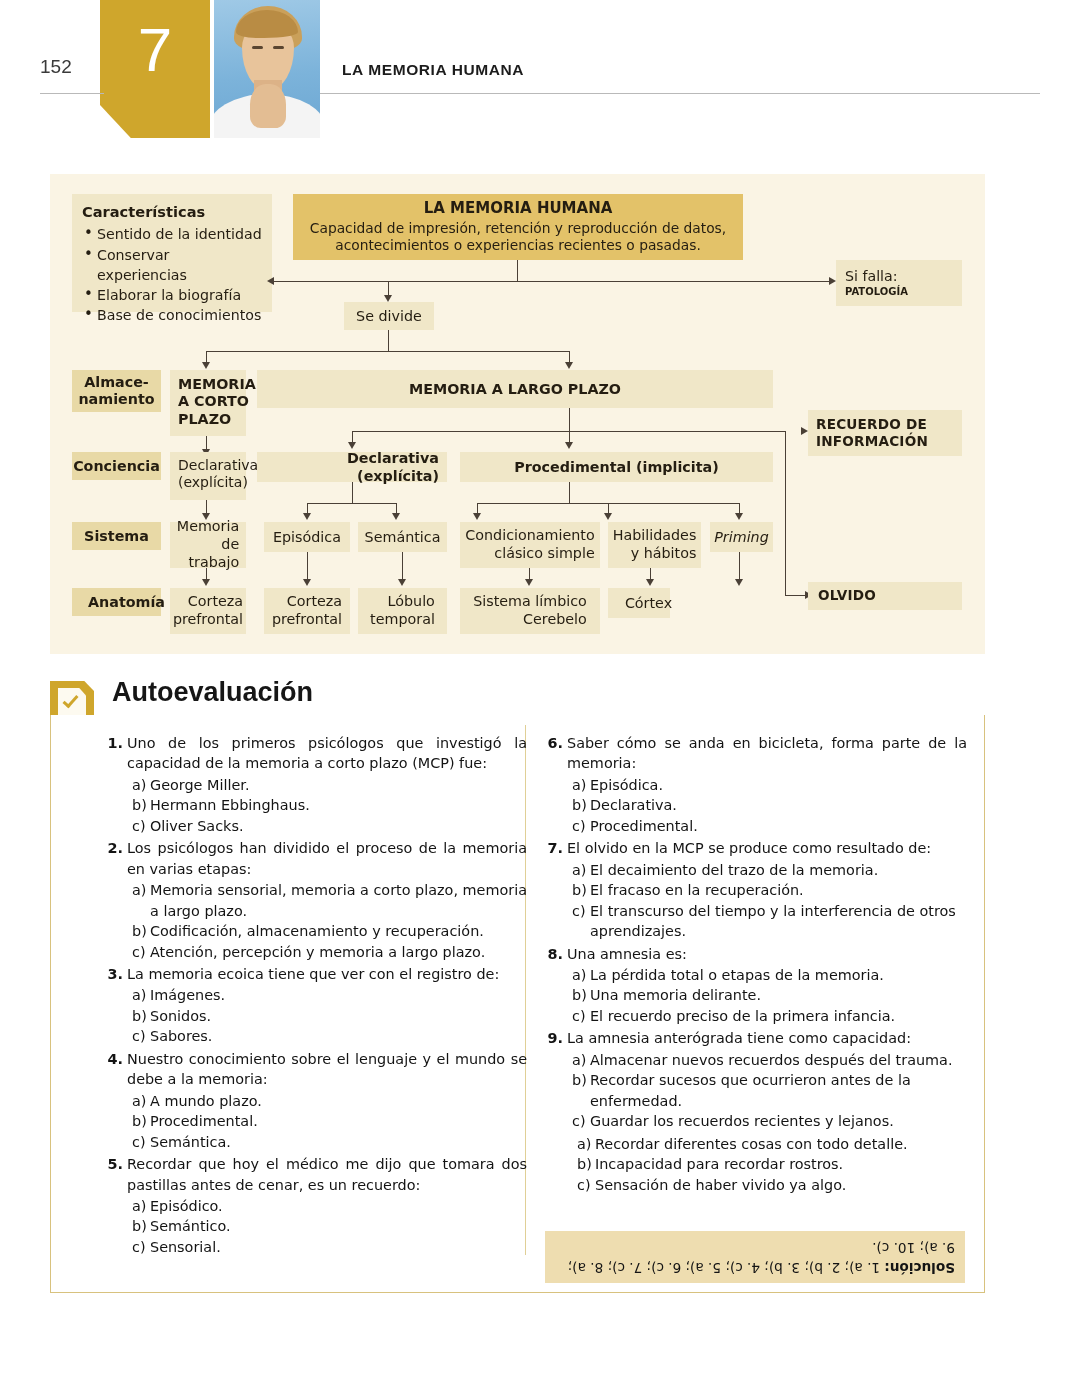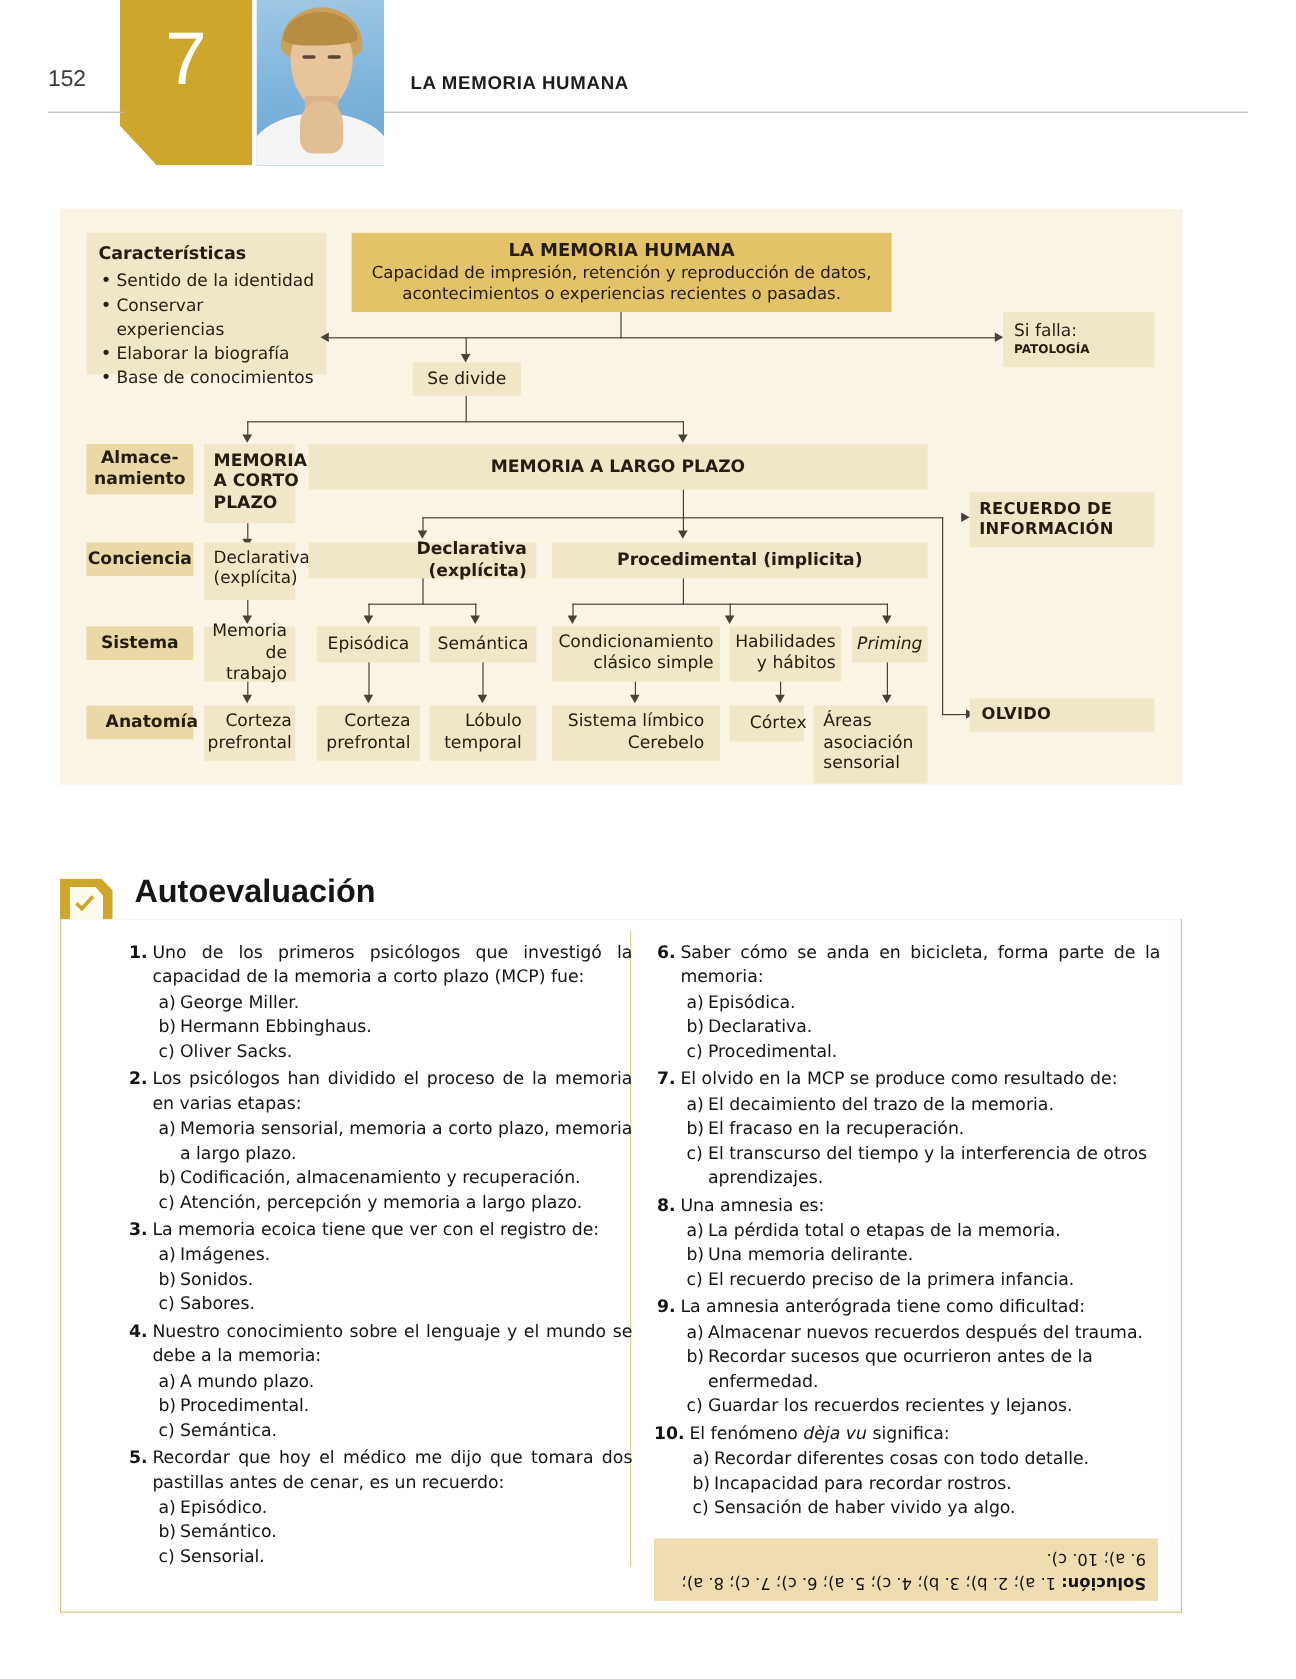--- a/index.html
+++ b/index.html
@@ -86,21 +86,21 @@
   
   .ln { position: absolute; background: #4a4036; }
   .lnh { height: 1.4px; }
   .lnv { width: 1.4px; }
   .arr { position: absolute; width: 0; height: 0; }
   .arr-d { border-left: 4.5px solid transparent; border-right: 4.5px solid transparent; border-top: 7px solid #4a4036; }
   .arr-r { border-top: 4.5px solid transparent; border-bottom: 4.5px solid transparent; border-left: 7px solid #4a4036; }
   .arr-l { border-top: 4.5px solid transparent; border-bottom: 4.5px solid transparent; border-right: 7px solid #4a4036; }
 
   
-  .auto-wrap { position: absolute; left: 50px; top: 724px; width: 805px; height: 620px; }
+  .auto-wrap { position: absolute; left: 50px; top: 673px; width: 805px; height: 620px; }
   .auto-icon {
     position: absolute; left: 0; top: 8px; width: 44px; height: 46px;
     background: #cfa62c; clip-path: polygon(0 0,78% 0,100% 22%,100% 100%,0 100%);
   }
   .auto-icon .paper {
     position: absolute; left: 8px; top: 7px; width: 28px; height: 31px;
     background: #fdfaf0; clip-path: polygon(0 0,76% 0,100% 24%,100% 100%,0 100%);
   }
   .auto-icon .tick {
     position: absolute; left: 13px; top: 15px; width: 15px; height: 8px;
@@ -333,25 +333,20 @@
       <span>Lóbulo
 temporal</span>
     </div>
     <div class="dbox center" style="left:410px; top:414px; width:140px; height:46px; white-space:pre-line; line-height:1.24;">
       <span>Sistema límbico
 Cerebelo</span>
     </div>
     <div class="dbox center" style="left:558px; top:414px; width:62px; height:30px;padding-left:27px;">
       <span>Córtex</span>
     </div>
-    <div class="dbox" style="left:628px; top:414px; width:95px; height:65px; white-space:pre-line; line-height:1.24; align-items:flex-start; padding-top:5px;">
-      <span>Áreas
-asociación
-sensorial</span>
-    </div>
 
     <div class="dbox bold" style="left:758px; top:408px; width:154px; height:28px; font-size:13.6px; letter-spacing:0.2px; padding-left:10px;">
       <span>OLVIDO</span>
     </div>
 
   </div>
 
   <div class="auto-wrap">
     <div class="auto-icon">
       <div class="paper"></div>
@@ -533,45 +528,39 @@
             <li class="opt">
               <span class="optlet">c)</span>
               <span class="opttxt">El recuerdo preciso de la primera infancia.</span>
             </li>
           </ul>
         </div>
 
         <div class="q-block">
           <div class="q">
             <div class="qnum">9.</div>
-            <div class="qtext">La amnesia anterógrada tiene como dificultad:</div>
+            <div class="qtext">La amnesia anterógrada tiene como capacidad:</div>
           </div>
           <ul class="opts">
             <li class="opt">
               <span class="optlet">a)</span>
               <span class="opttxt">Almacenar nuevos recuerdos después del trauma.</span>
             </li>
             <li class="opt">
               <span class="optlet">b)</span>
               <span class="opttxt">Recordar sucesos que ocurrieron antes de la enfermedad.</span>
             </li>
             <li class="opt">
               <span class="optlet">c)</span>
               <span class="opttxt">Guardar los recuerdos recientes y lejanos.</span>
             </li>
           </ul>
         </div>
 
         <div class="q-block wideopts">
-          <div class="q">
-            <div class="qnum wide">10.</div>
-            <div class="qtext">
-              <span>El fenómeno </span><span class="it">dèja vu</span><span> significa:</span>
-            </div>
-          </div>
           <ul class="opts">
             <li class="opt">
               <span class="optlet">a)</span>
               <span class="opttxt">Recordar diferentes cosas con todo detalle.</span>
             </li>
             <li class="opt">
               <span class="optlet">b)</span>
               <span class="opttxt">Incapacidad para recordar rostros.</span>
             </li>
             <li class="opt">

